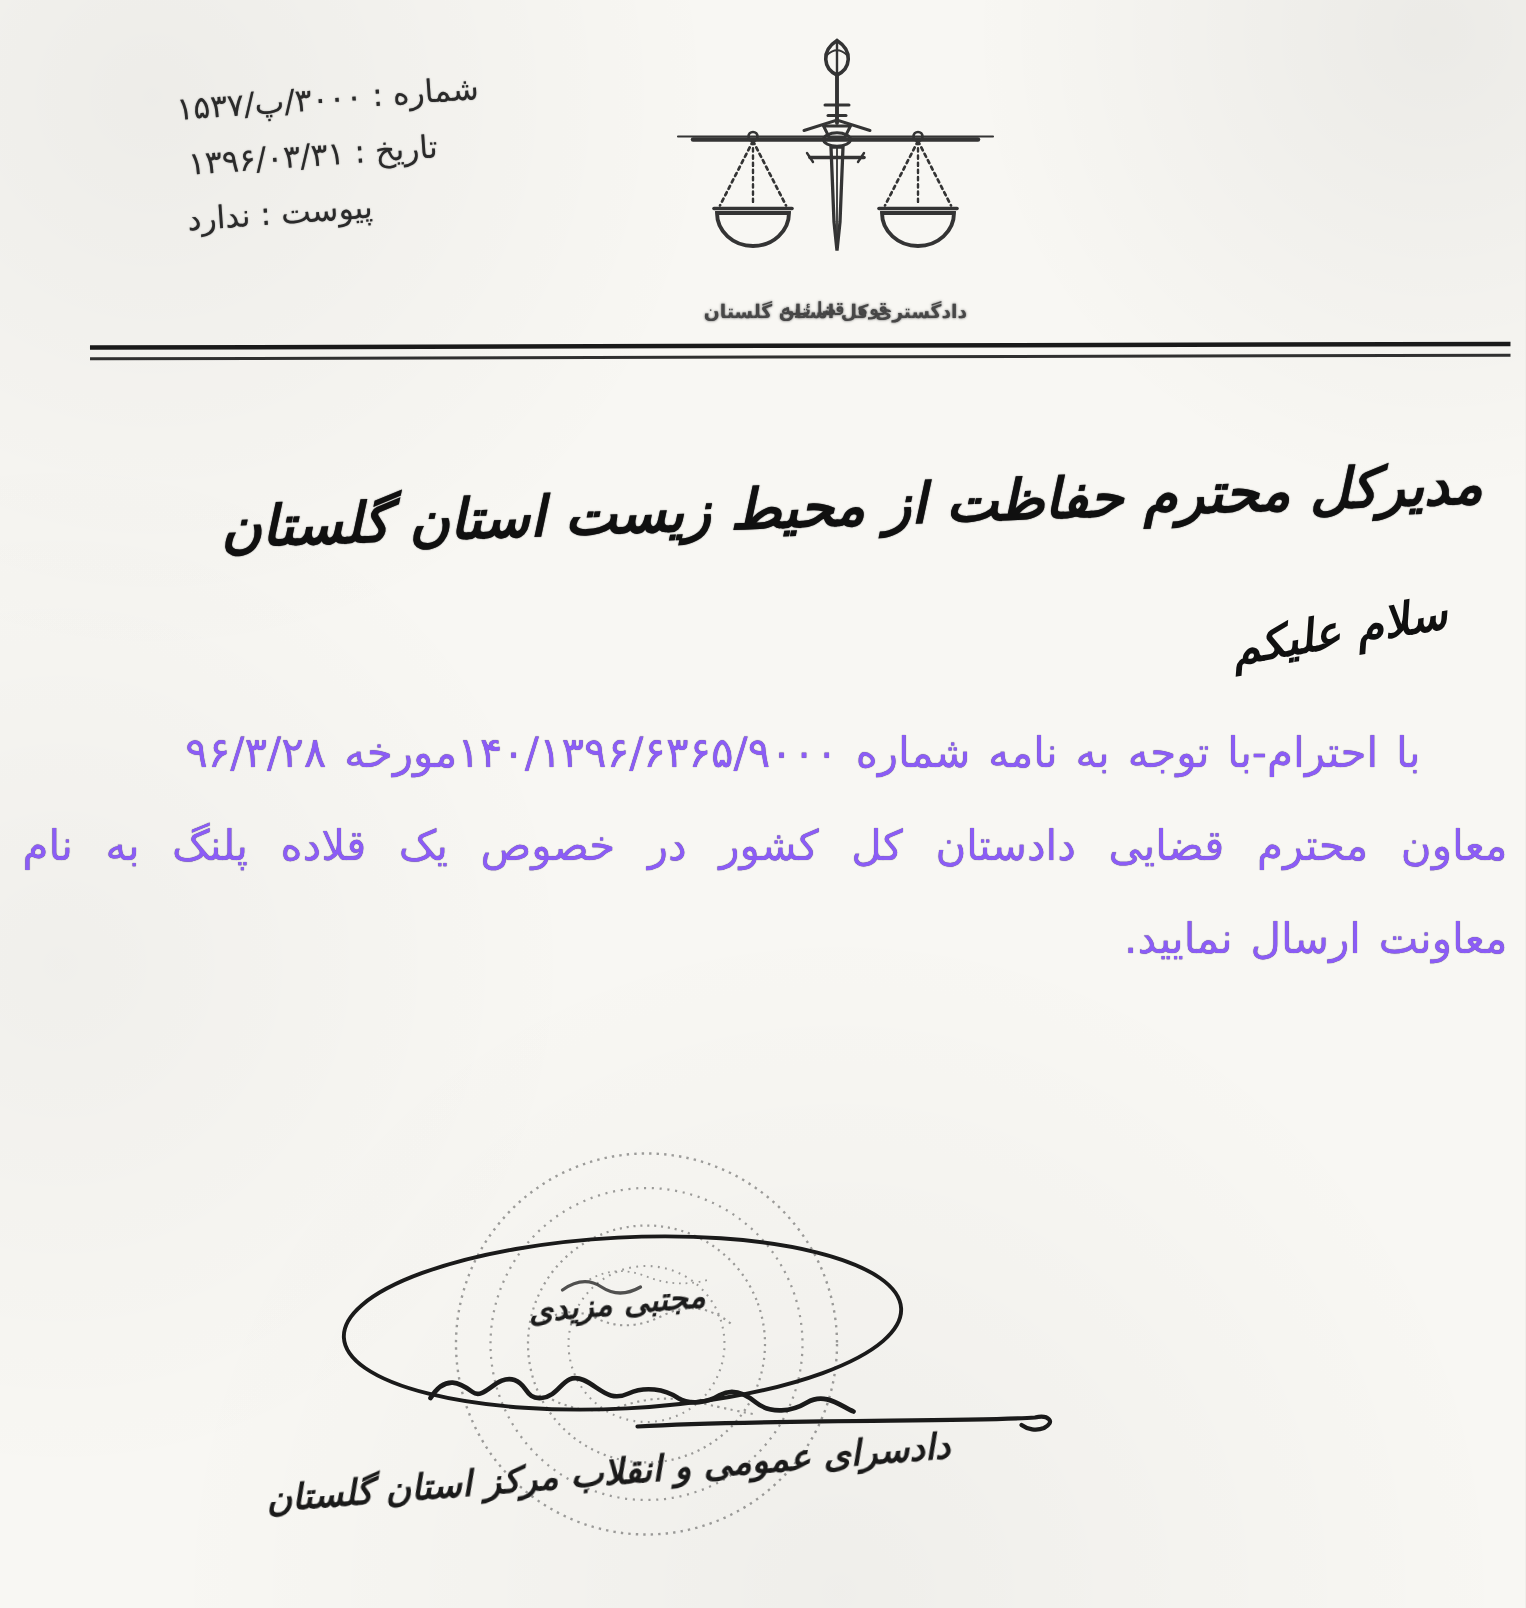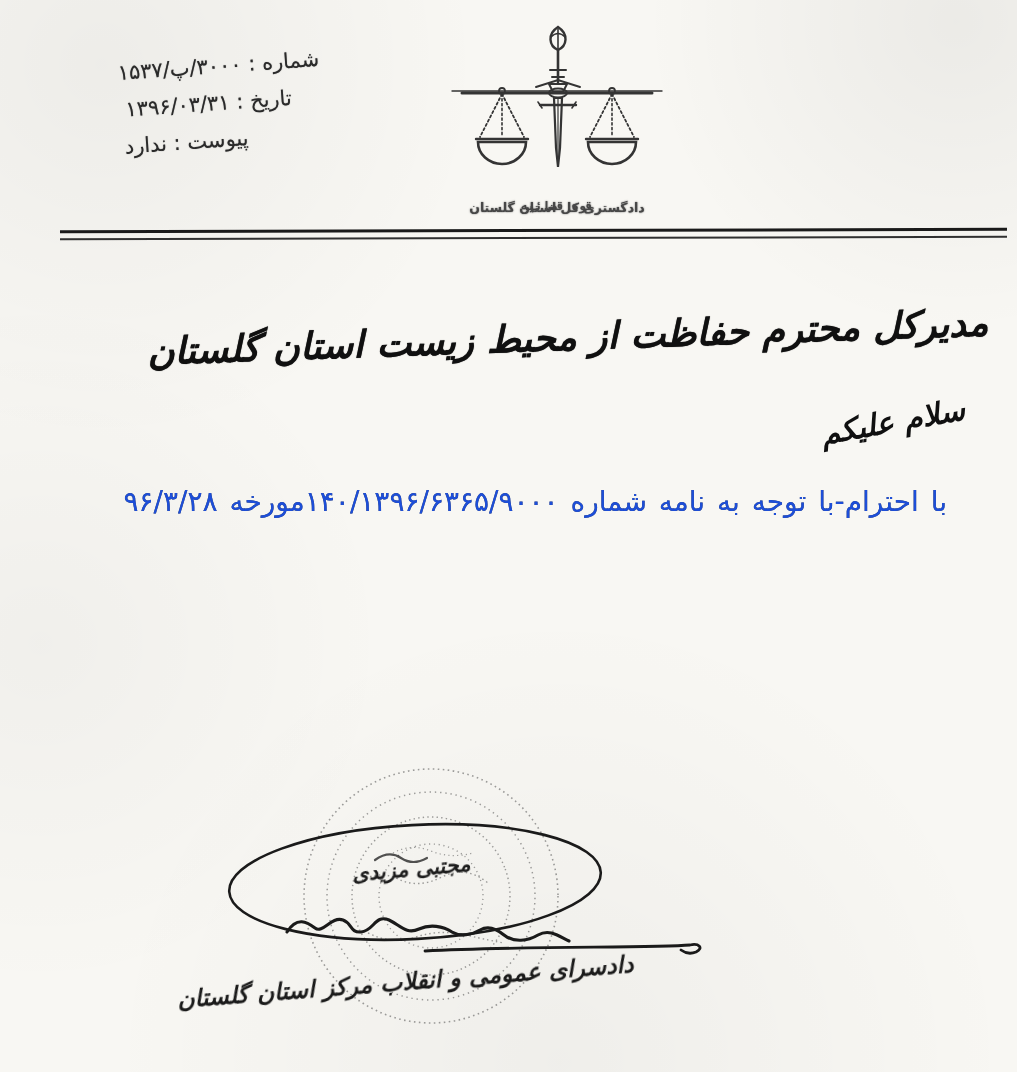--- a/index.html
+++ b/index.html
@@ -63,21 +63,21 @@
   }
   .salutation{
     position:absolute;right:52px;top:404px;
     font-size:30px;color:#101010;
     transform:rotate(-10deg);
   }
 
   
   .body-block{
     position:absolute;left:15px;top:471px;width:990px;
-    font-size:28px;color:#1d4ed8;
+    font-size:28px;color:#8b5cf6;
     word-spacing:3px;
     text-shadow:0 0 .6px rgba(15,15,15,.75);
   }
   .body-line{height:62px;line-height:62px;text-align:justify;text-align-last:justify;white-space:nowrap;}
   .body-line.first{padding-right:58px;padding-left:116px;}
   .body-line.last{text-align:right;text-align-last:right;}
 
   
   .stamp-svg{
     position:absolute;left:298px;top:763px;width:266px;height:266px;
@@ -159,20 +159,22 @@
   <div class="emblem-cap2">دادگستری کل استان گلستان</div>
 
   <div class="divider"></div>
 
   <div class="recipient hand">مدیرکل محترم حفاظت از محیط زیست استان گلستان</div>
 
   <div class="salutation hand">سلام علیکم</div>
 
   <div class="body-block">
     <div class="body-line first">با احترام-با توجه به نامه شماره ۱۴۰/۱۳۹۶/۶۳۶۵/۹۰۰۰مورخه ۹۶/۳/۲۸</div>
+    <div class="body-line">معاون محترم قضایی دادستان کل کشور در خصوص یک قلاده پلنگ به نام</div>
+    <div class="body-line last">معاونت ارسال نمایید.</div>
   </div>
 
   <svg class="stamp-svg" viewBox="0 0 266 266" aria-hidden="true">
     <circle cx="133" cy="133" r="127" stroke-width="1.6" stroke-dasharray="1.6 3.4"></circle>
     <circle cx="133" cy="133" r="104" stroke-width="1.5" stroke-dasharray="1.4 3.8" transform="rotate(14 133 133)"></circle>
     <circle cx="133" cy="133" r="79" stroke-width="1.5" stroke-dasharray="1.4 3.2" transform="rotate(-20 133 133)"></circle>
     <circle cx="133" cy="133" r="52" stroke-width="1.4" stroke-dasharray="1.2 3.6" transform="rotate(40 133 133)"></circle>
     <path d="M60,120 q20,-14 40,-4 t44,-2 t46,6" stroke-width="1.4" stroke-dasharray="1.5 3"></path>
     <path d="M70,170 q24,12 48,4 t50,-2 t38,8" stroke-width="1.4" stroke-dasharray="1.5 3"></path>
     <path d="M95,90 q18,-10 38,-2 t42,2" stroke-width="1.2" stroke-dasharray="1.2 3.2"></path>

